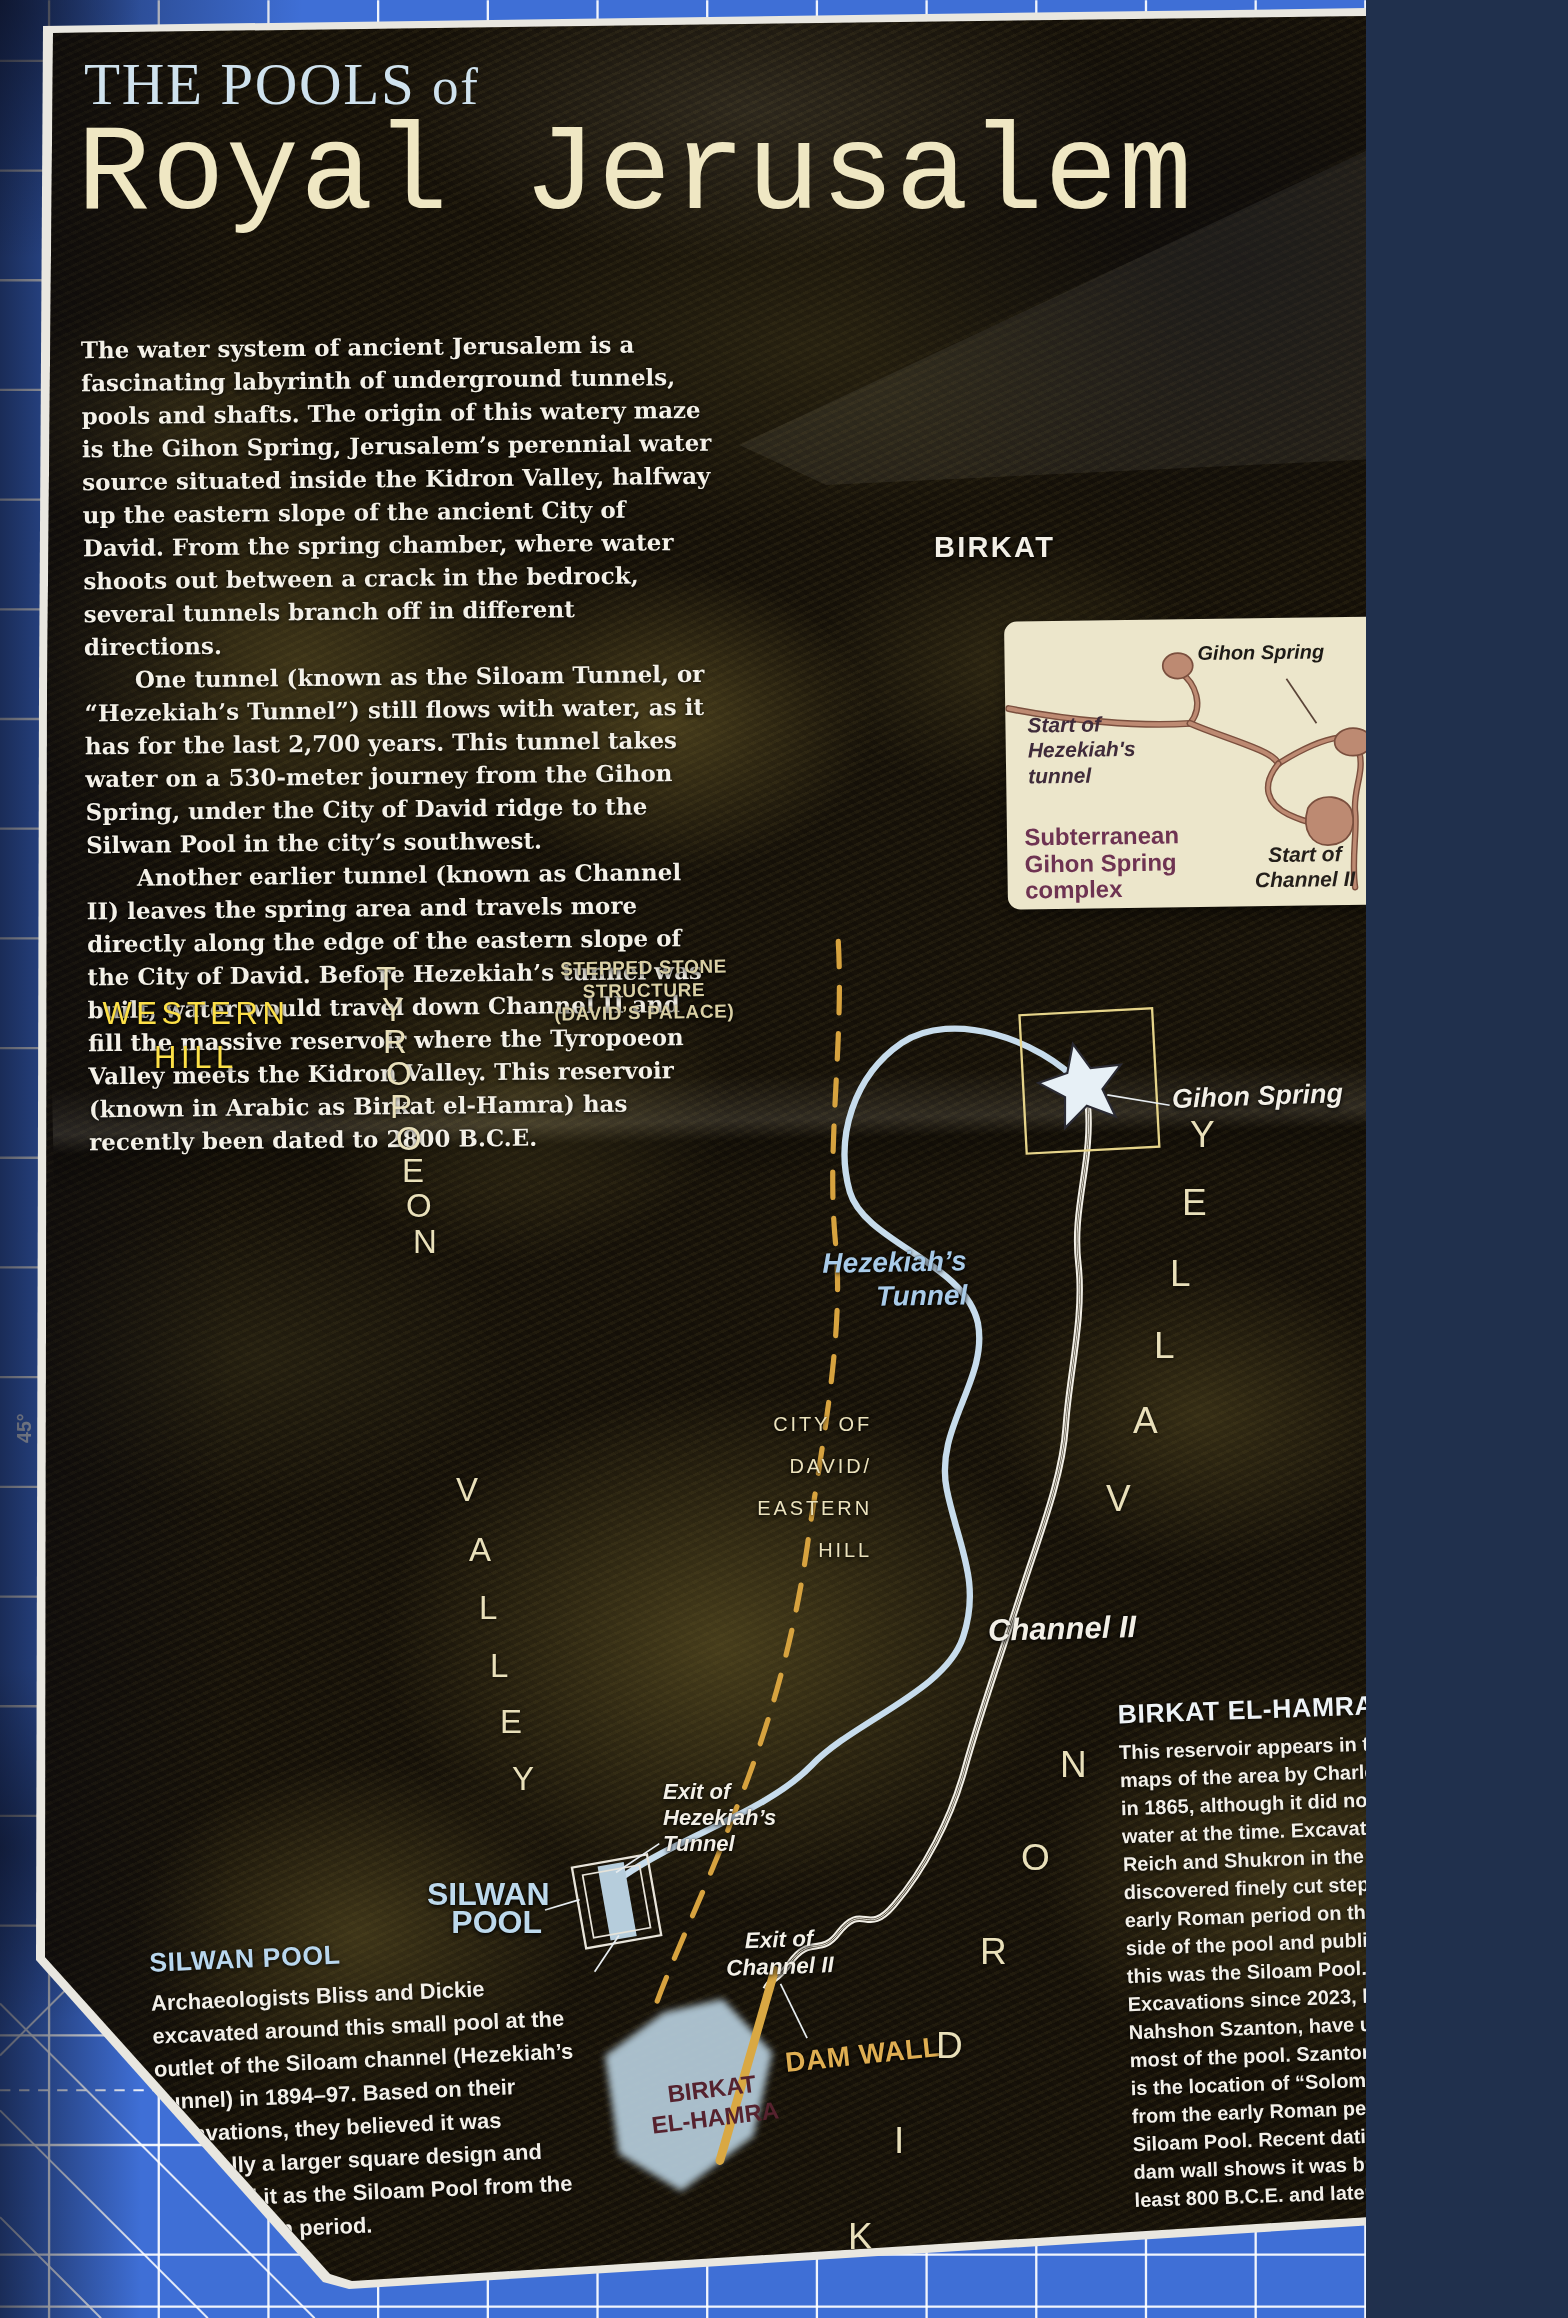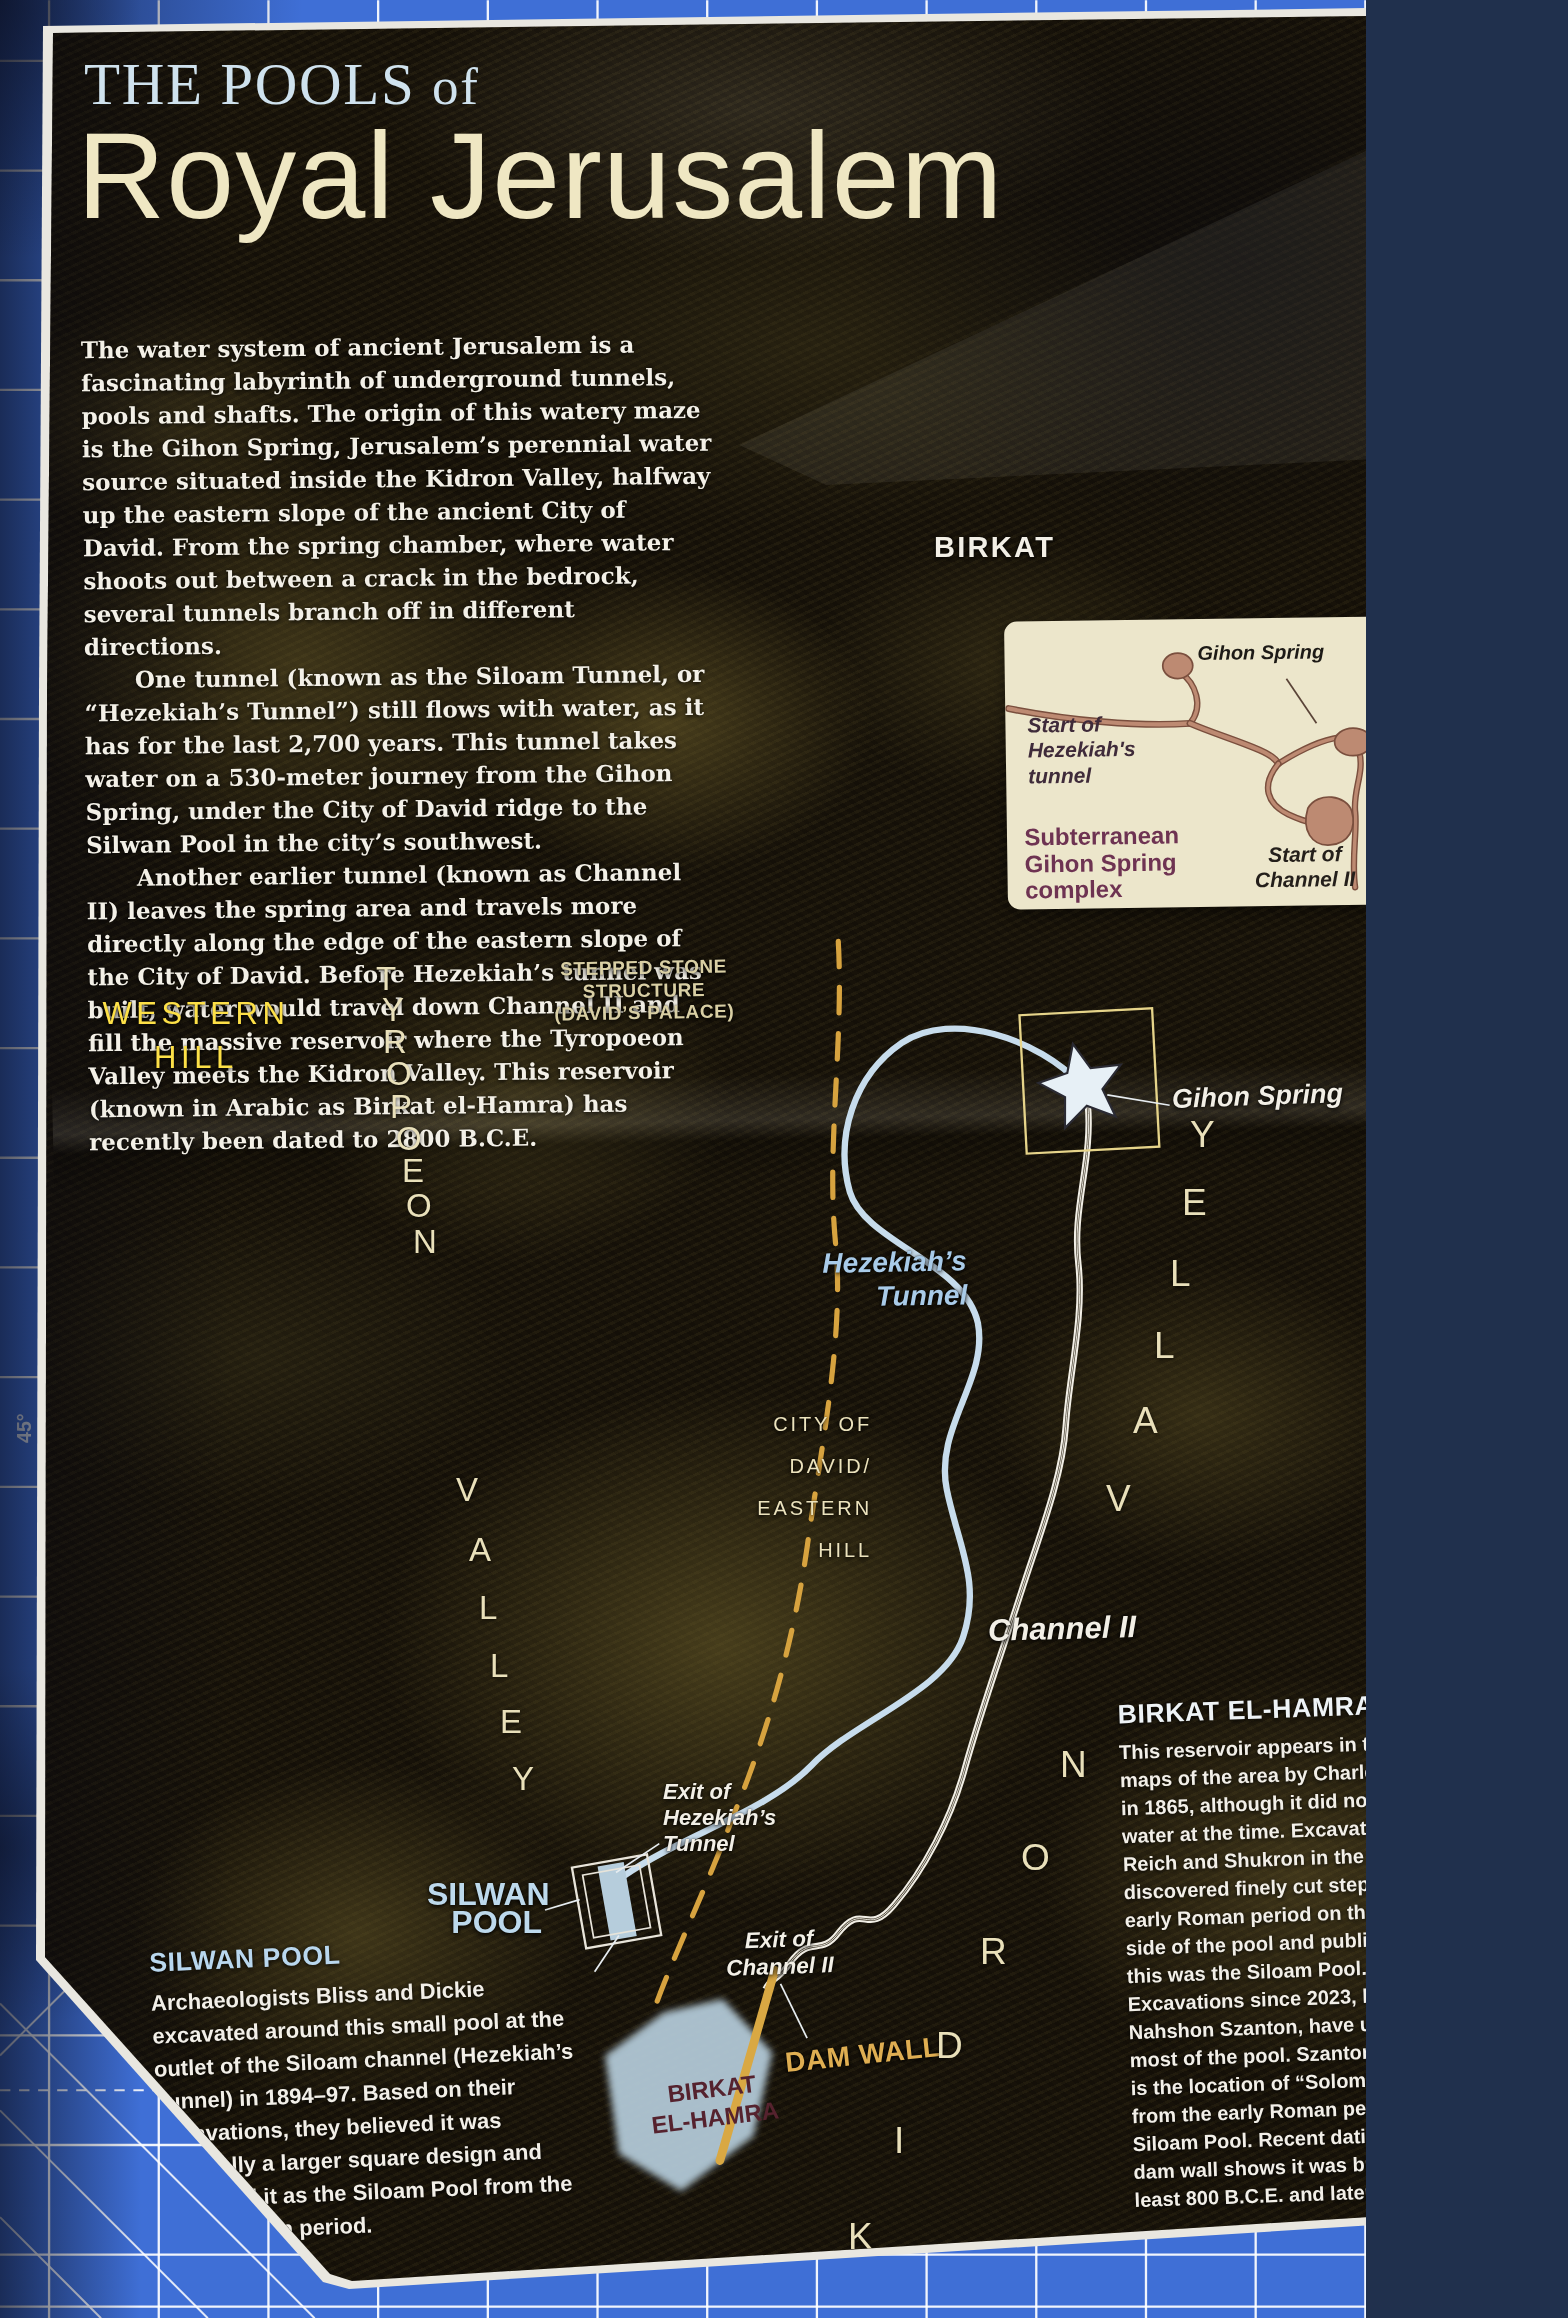--- a/index.html
+++ b/index.html
@@ -37,21 +37,21 @@
       radial-gradient(300px 242px at 520px 1097px, rgba(100,88,42,.40), transparent 70%),
       repeating-linear-gradient(37deg, rgba(0,0,0,.14) 0 4px, transparent 4px 8.7px),
       repeating-linear-gradient(-24deg, rgba(140,124,62,.09) 0 2.9px, transparent 2.9px 7.5px),
       #171209;}
   .sheen{position:absolute;pointer-events:none;}
   
   .abs{position:absolute;}
   #page-title{left:84px;top:50px;color:#cfe2ee;font-family:"Liberation Serif","DejaVu Serif",serif;
       font-size:59px;letter-spacing:1.7px;}
   #page-title .of{font-size:53px;}
-  #page-title2{left:77px;top:114px;color:#efe7c3;font-family:Liberation Sans, sans-serif;
+  #page-title2{left:77px;top:114px;color:#efe7c3;font-family:Liberation Mono, monospace;
       font-size:122px;line-height:124px;letter-spacing:1.2px;}
   #intro{left:85px;top:330px;width:632px;transform:rotate(-.6deg);
       font-family:"DejaVu Serif","Liberation Serif",serif;font-weight:bold;
       font-size:23px;line-height:33px;color:#f3f0e7;text-shadow:0 1.2px 4.6px rgba(0,0,0,.85);}
   #intro p{margin:0;}
   #intro p + p{text-indent:2.2em;}
   .maplabel{color:#f2efe6;font-weight:bold;text-shadow:0 1.7px 5.8px rgba(0,0,0,.9),0 0 2.3px rgba(0,0,0,.6);}
   #ophel{left:934px;top:531px;font-size:29px;letter-spacing:2.3px;}
   #western{left:98px;top:992px;width:196px;text-align:center;font-size:31px;line-height:44px;
       letter-spacing:4.6px;font-weight:normal;color:#fde047;}

